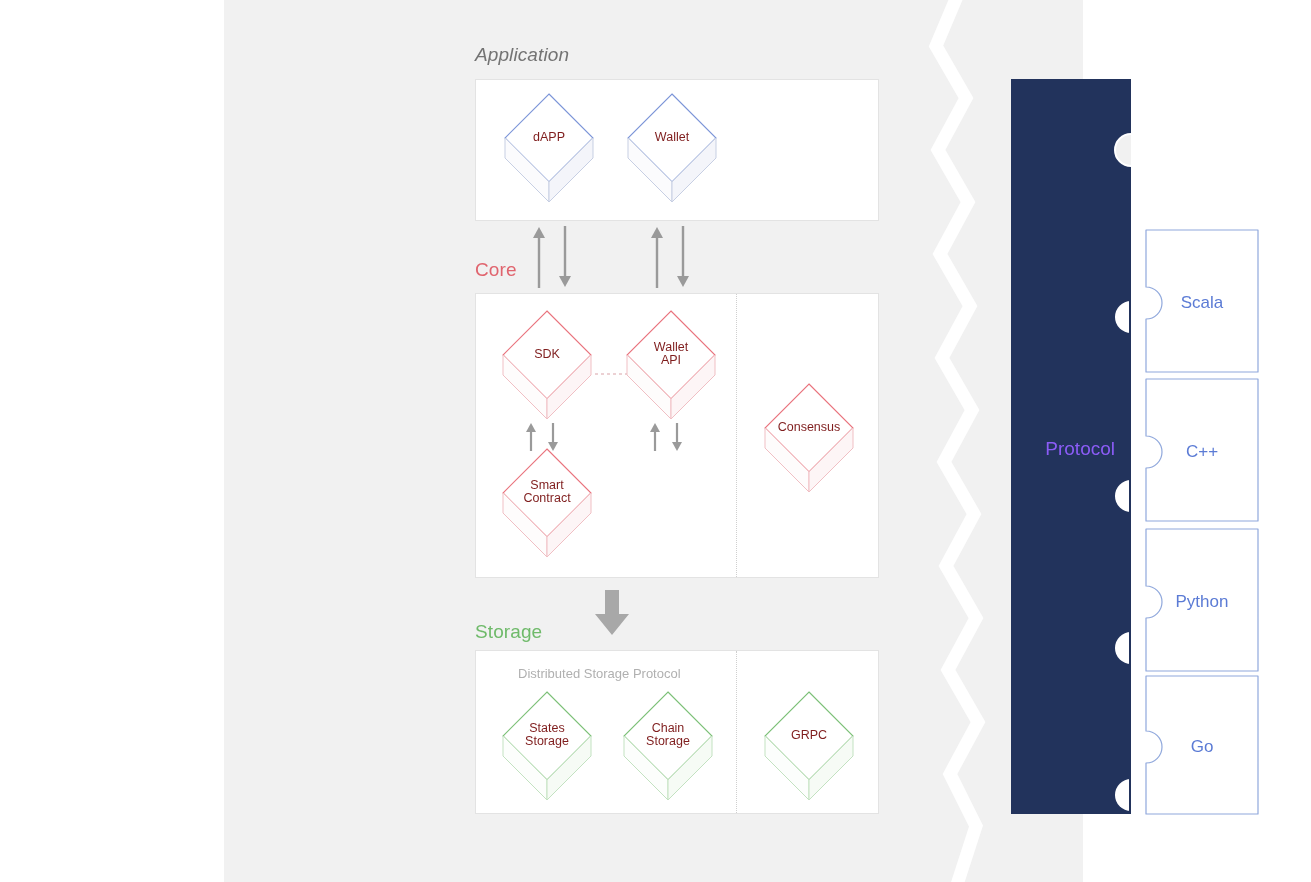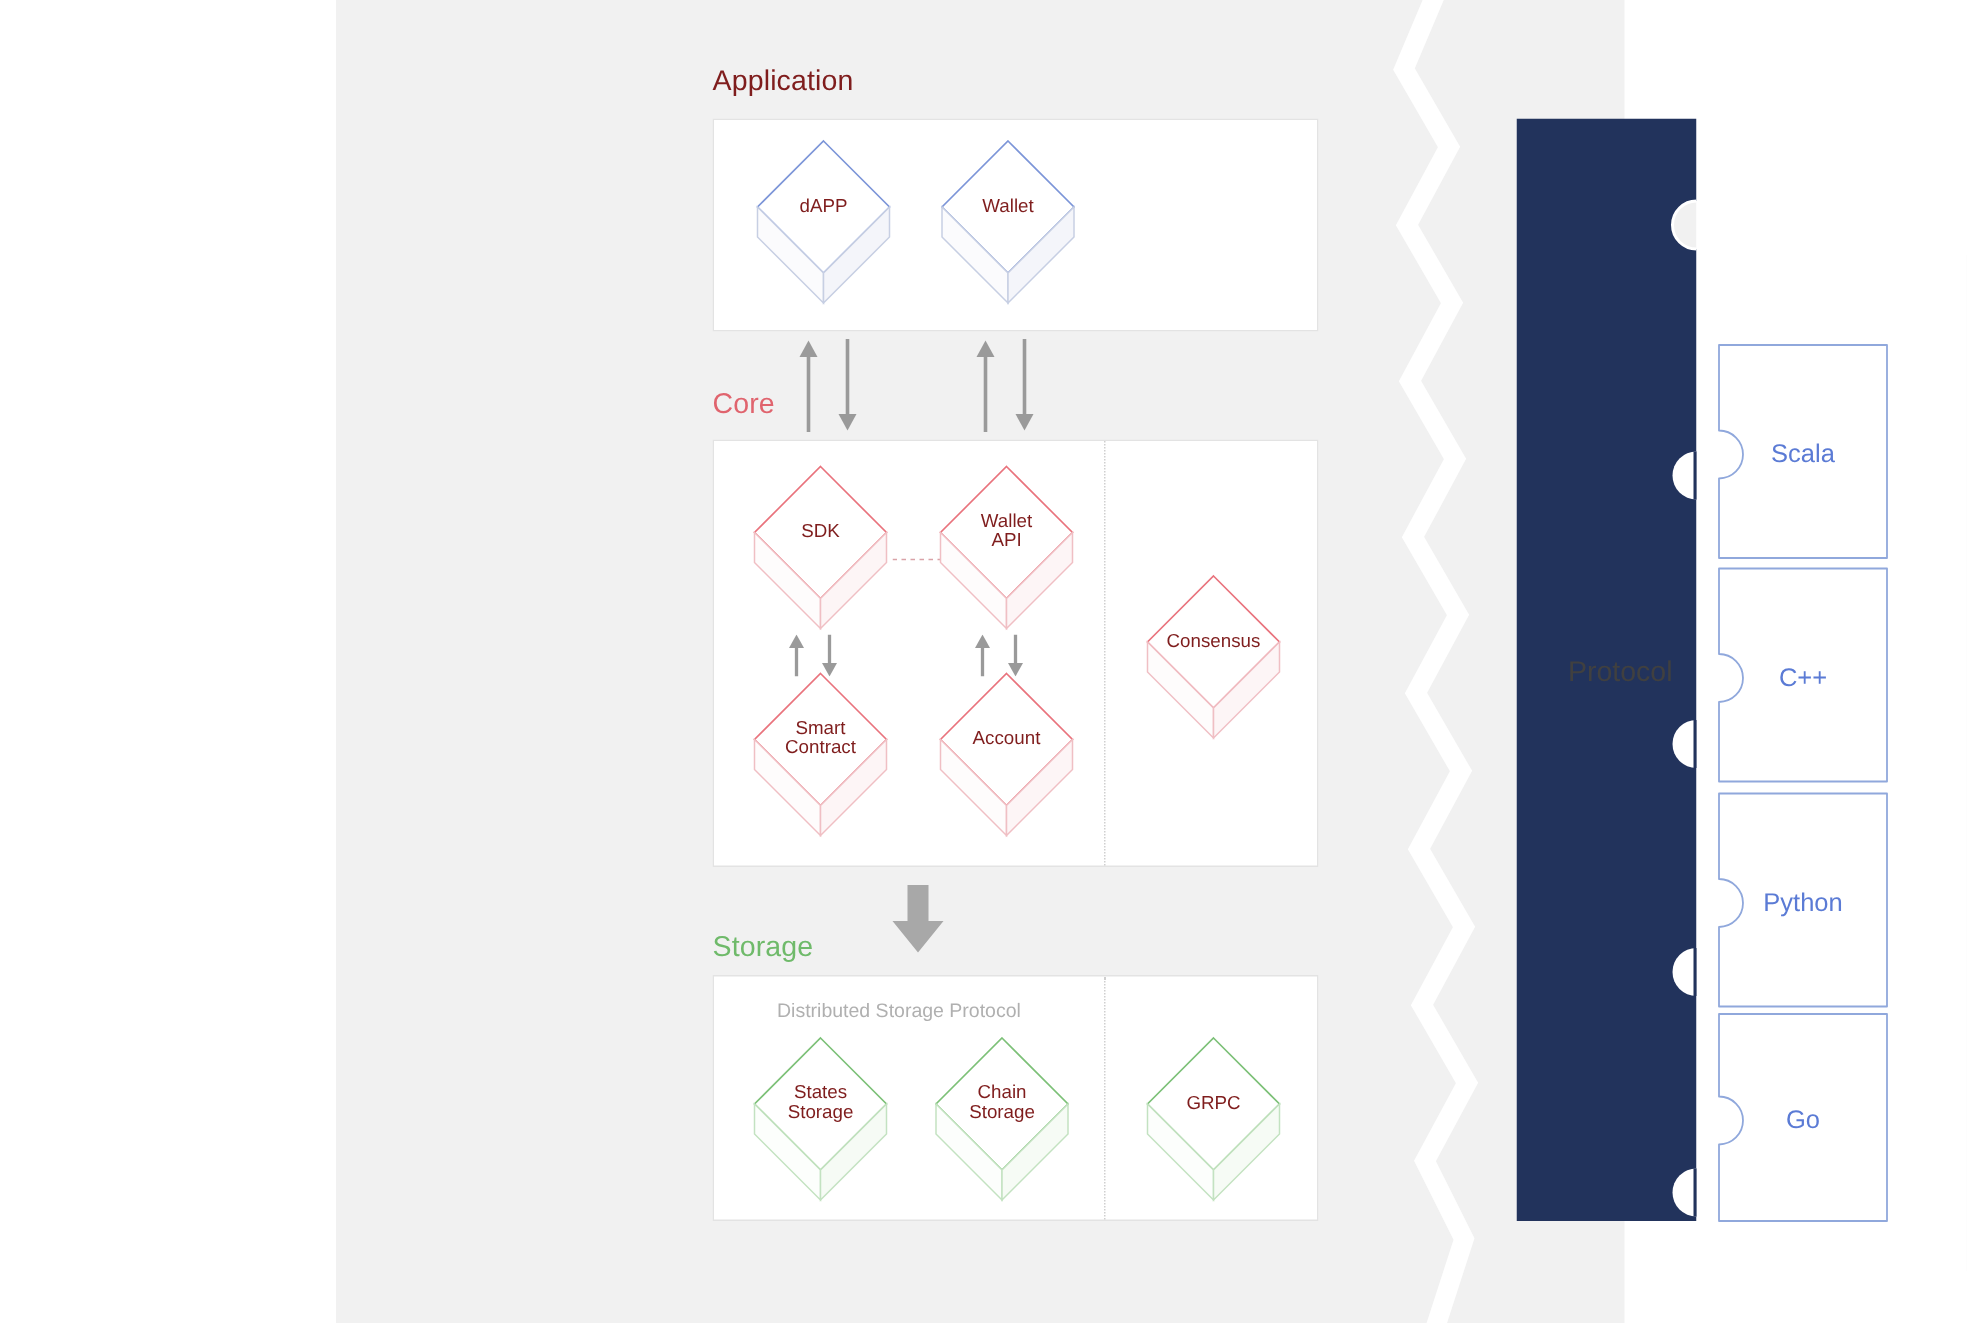--- a/index.html
+++ b/index.html
@@ -7,21 +7,21 @@
   #stage{position:relative;width:1311px;height:882px;background:#ffffff;}
 
   
   .canvas{position:absolute;left:224px;top:0px;width:859px;height:882px;background:#f1f1f1;}
 
   
   .zigzag{position:absolute;left:694px;top:-6px;width:80px;height:900px;pointer-events:none;}
 
   
   .sect-label{position:absolute;font-size:19px;letter-spacing:.1px;white-space:nowrap;}
-  .lbl-app{left:251px;top:44px;color:#7f1d1d;}
+  .lbl-app{left:251px;top:44px;color:#737373;font-style:italic;}
   .lbl-core{left:251px;top:259px;color:#e0646e;}
   .lbl-storage{left:251px;top:621px;color:#6fba6a;}
 
   
   .panel{position:absolute;background:#ffffff;border:1px solid #e3e3e3;box-sizing:border-box;}
   .p-app{left:251px;top:79px;width:404px;height:142px;}
   .p-core{left:251px;top:293px;width:404px;height:285px;}
   .p-storage{left:251px;top:650px;width:404px;height:164px;}
 
   .vdiv{position:absolute;width:0;border-left:1px dotted #cfcfcf;}
@@ -36,21 +36,21 @@
 
   
   .arrow{position:absolute;}
 
   
   .dsp{position:absolute;left:294px;top:666px;font-size:13px;color:#b0b0b0;white-space:nowrap;}
 
   
   .protocol-bar{position:absolute;left:787px;top:79px;width:120px;height:735px;}
   .protocol-text{position:absolute;left:787px;top:438px;width:104px;text-align:right;
-      color:#404040;font-size:19px;white-space:nowrap;}
+      color:#8b5cf6;font-size:19px;white-space:nowrap;}
   .piece{position:absolute;}
   .piece .piece-label{position:absolute;left:0;width:100%;text-align:center;
       color:#5b7bd5;font-size:17px;pointer-events:none;}
 </style>
 </head>
 <body>
 
 <div id="stage">
   <div class="canvas">
 
@@ -159,28 +159,20 @@
     <div class="cube" style="left:271px;top:445px;width:104px;height:114px;">
       <svg width="104" height="114" viewBox="0 0 104 114">
         <path d="M52 4 L96 48 L52 92 L8 48 Z" fill="#ffffff" stroke="#e9737d" stroke-width="1.1"></path>
         <path d="M8 48 L8 68 L52 112 L52 92 Z" fill="#fefcfc" stroke="#f0bfc4" stroke-width="1"></path>
         <path d="M96 48 L96 68 L52 112 L52 92 Z" fill="#fdf5f6" stroke="#f0bfc4" stroke-width="1"></path>
       </svg>
       <div class="cube-label" style="top:34px;">Smart</div>
       <div class="cube-label" style="top:47px;">Contract</div>
     </div>
 
-    <div class="cube" style="left:395px;top:445px;width:104px;height:114px;">
-      <svg width="104" height="114" viewBox="0 0 104 114">
-        <path d="M52 4 L96 48 L52 92 L8 48 Z" fill="#ffffff" stroke="#e9737d" stroke-width="1.1"></path>
-        <path d="M8 48 L8 68 L52 112 L52 92 Z" fill="#fefcfc" stroke="#f0bfc4" stroke-width="1"></path>
-        <path d="M96 48 L96 68 L52 112 L52 92 Z" fill="#fdf5f6" stroke="#f0bfc4" stroke-width="1"></path>
-      </svg>
-      <div class="cube-label" style="top:41px;">Account</div>
-    </div>
 
     <div class="cube" style="left:533px;top:380px;width:104px;height:114px;">
       <svg width="104" height="114" viewBox="0 0 104 114">
         <path d="M52 4 L96 48 L52 92 L8 48 Z" fill="#ffffff" stroke="#e9737d" stroke-width="1.1"></path>
         <path d="M8 48 L8 68 L52 112 L52 92 Z" fill="#fefcfc" stroke="#f0bfc4" stroke-width="1"></path>
         <path d="M96 48 L96 68 L52 112 L52 92 Z" fill="#fdf5f6" stroke="#f0bfc4" stroke-width="1"></path>
       </svg>
       <div class="cube-label" style="top:41px;">Consensus</div>
     </div>
 

